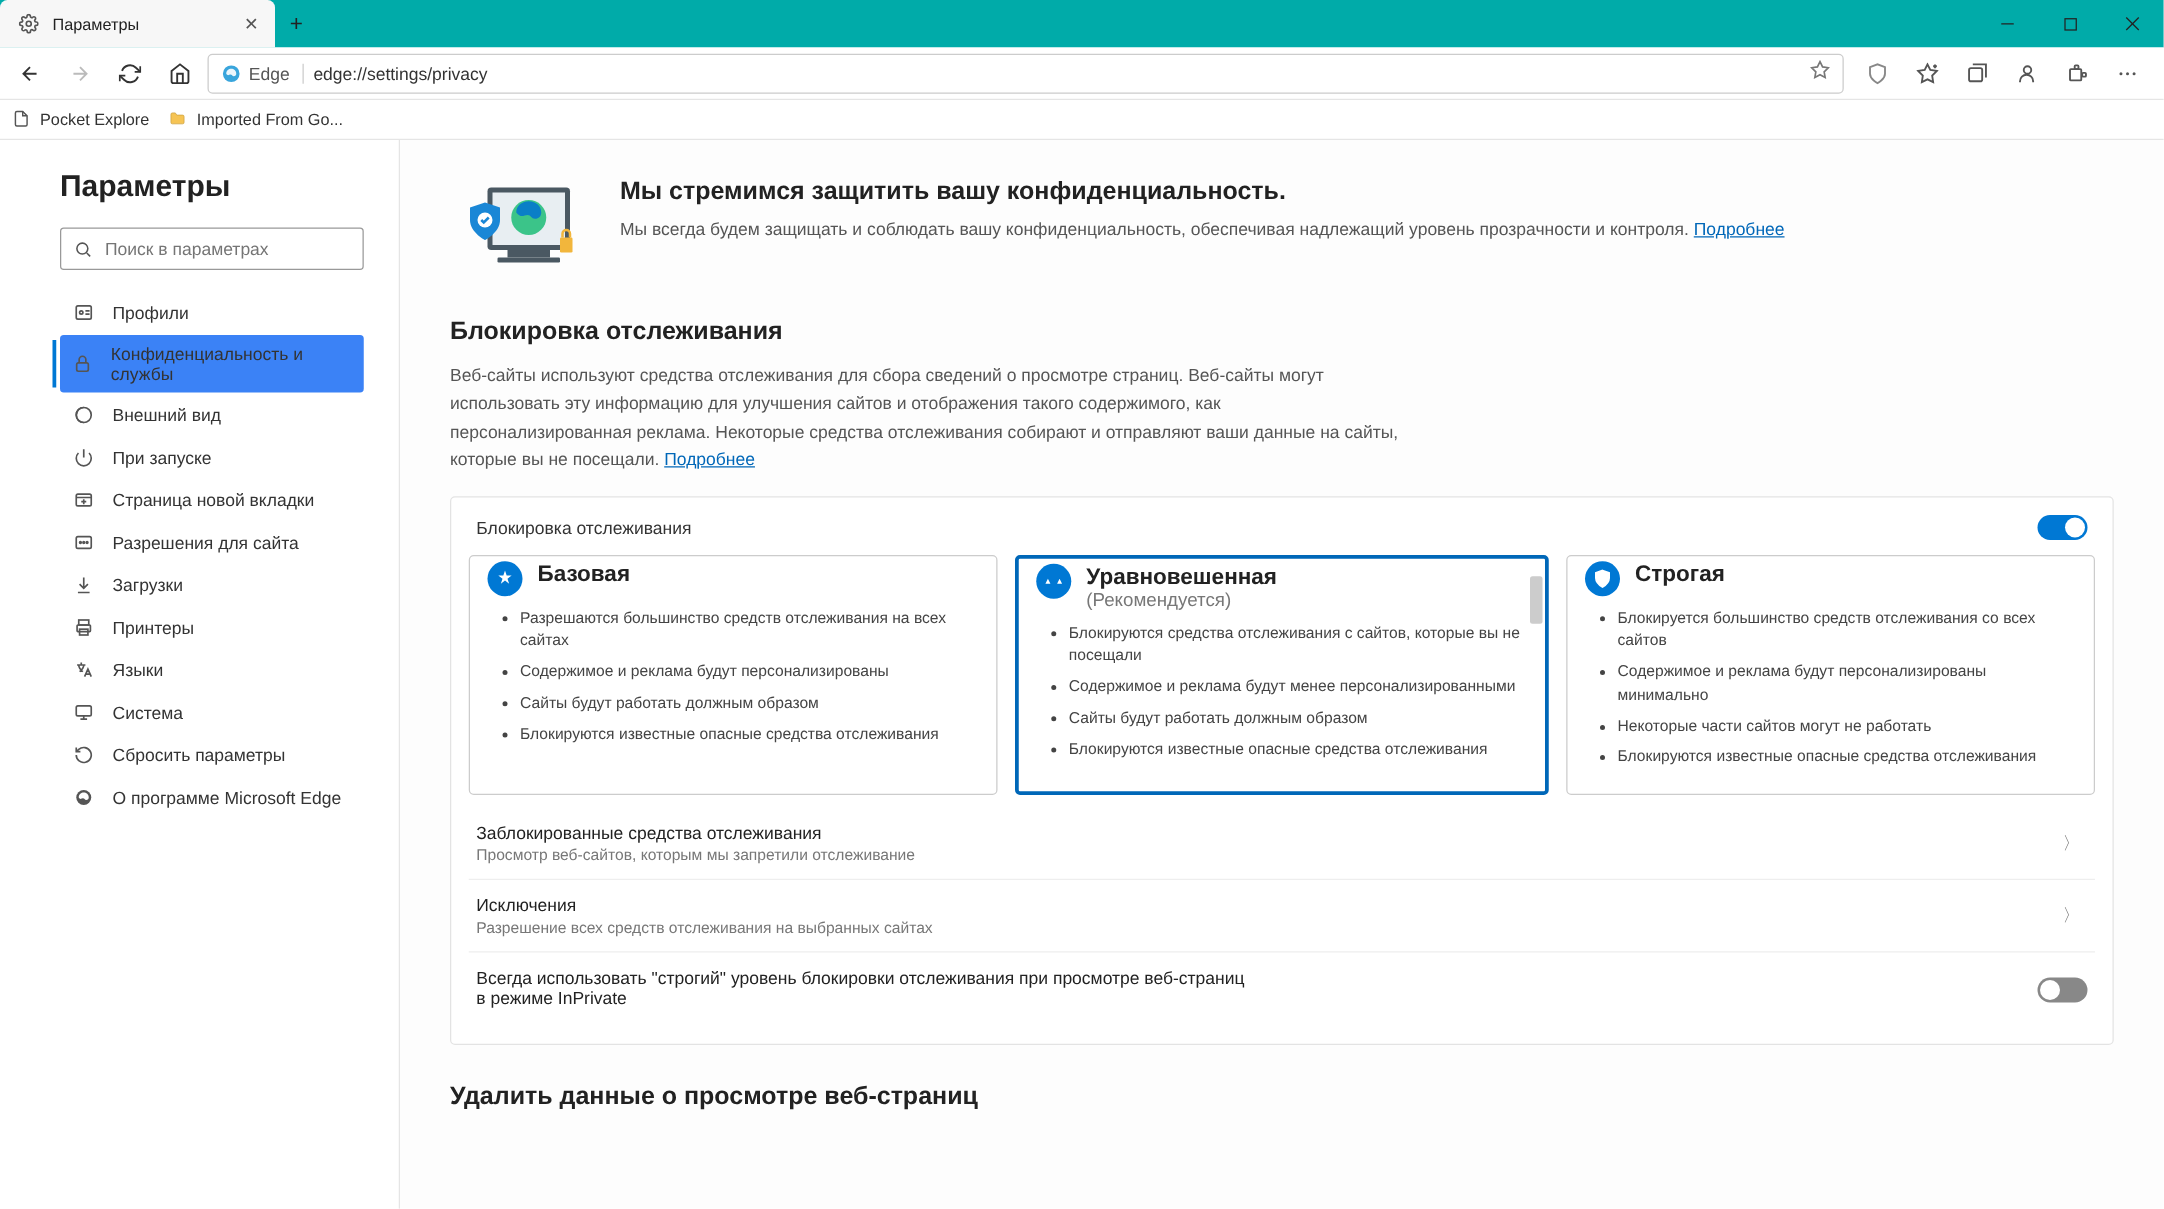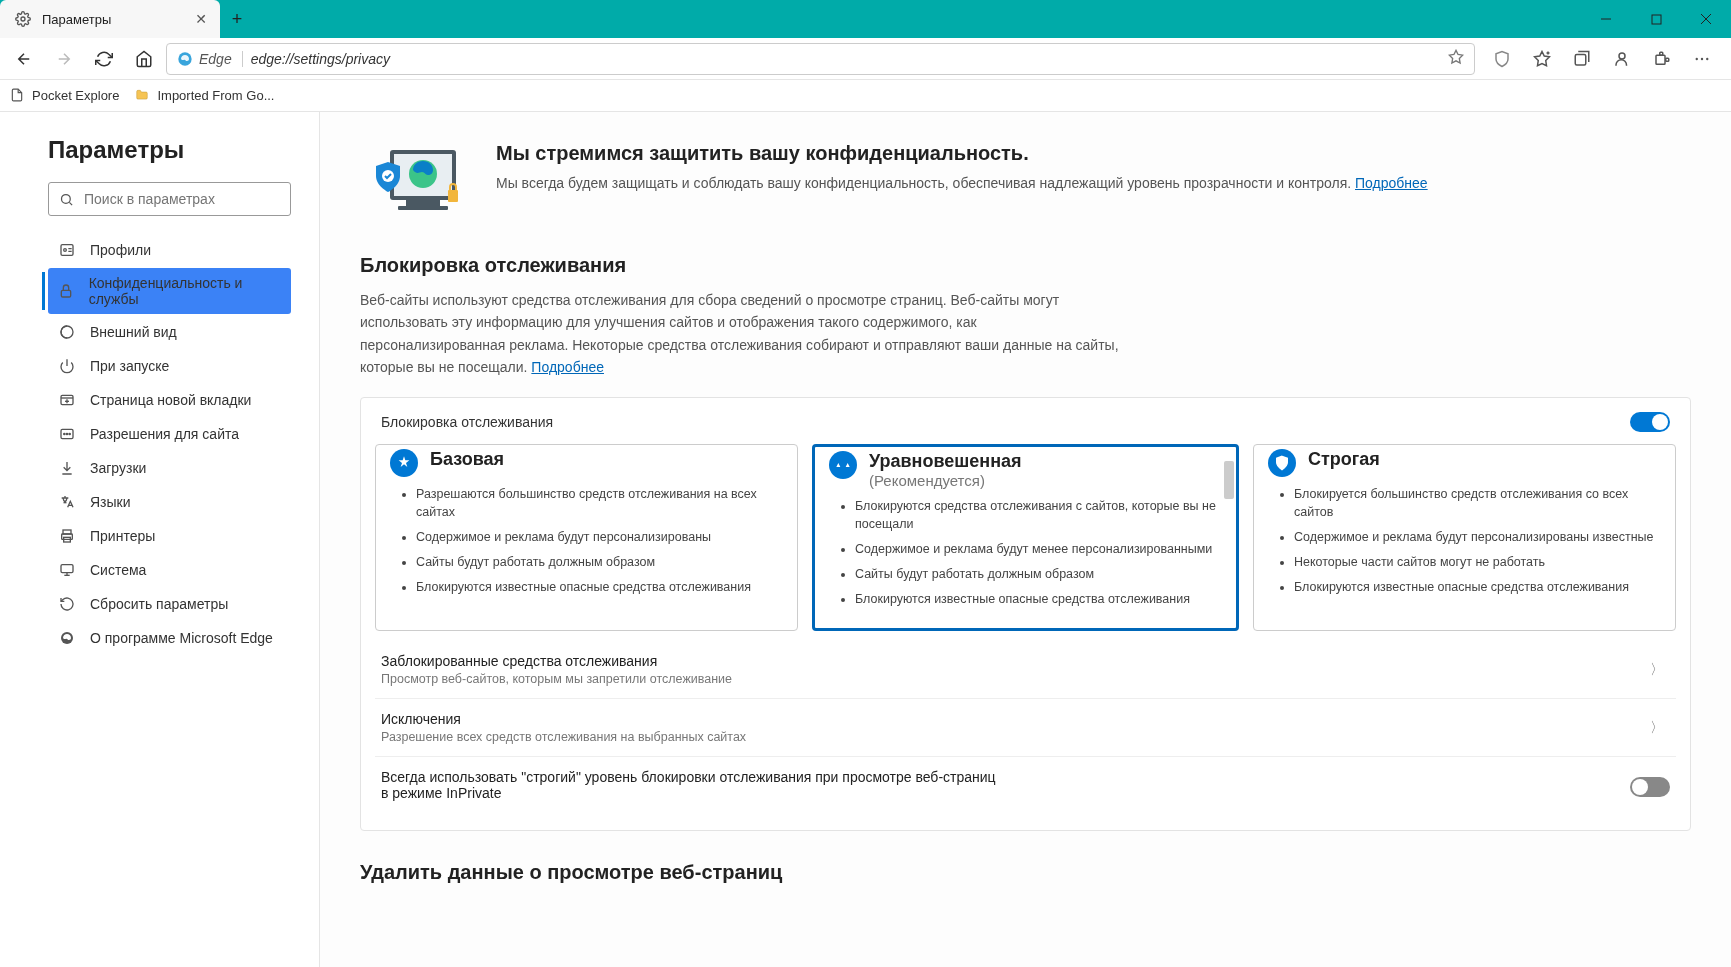--- a/index.html
+++ b/index.html
@@ -11,21 +11,21 @@
 .tab-icon { width: 18px; height: 18px; margin-right: 10px; display: flex; align-items: center; justify-content: center; }
 .tab-title { font-size: 13px; color: #222; flex: 1; }
 .tab-close { width: 18px; height: 18px; display: flex; align-items: center; justify-content: center; color: #555; font-size: 14px; }
 .newtab { width: 34px; height: 38px; display: flex; align-items: center; justify-content: center; color: #222; font-size: 18px; }
 .titlebar-spacer { flex: 1; }
 .win-controls { display: flex; }
 .win-btn { width: 50px; height: 38px; display: flex; align-items: center; justify-content: center; color: #222; }
 .win-btn svg { stroke: #222; }
 
 
-.toolbar { height: 42px; background: #fff; display: flex; align-items: center; padding: 0 6px; border-bottom: 1px solid #e5e5e5; gap: 4px; font-style: italic; }
+.toolbar { height: 42px; background: #fff; display: flex; align-items: center; padding: 0 6px; border-bottom: 1px solid #e5e5e5; gap: 4px; }
 .nav-btn { width: 36px; height: 36px; display: flex; align-items: center; justify-content: center; color: #555; }
 .nav-btn.disabled { color: #bbb; }
 .addressbar { flex: 1; height: 32px; border: 1px solid #ccc; border-radius: 4px; display: flex; align-items: center; padding: 0 10px; gap: 8px; background: #fff; }
 .addressbar .edge-label { color: #555; font-size: 14px; border-right: 1px solid #ccc; padding-right: 10px; display: flex; align-items: center; gap: 6px; }
 .addressbar .url { font-size: 14px; color: #333; flex: 1; }
 .addressbar .star { color: #777; }
 .tool-icons { display: flex; gap: 2px; padding: 0 4px; }
 .tool-icon { width: 38px; height: 36px; display: flex; align-items: center; justify-content: center; color: #555; }
 
 
@@ -289,34 +289,34 @@
           <span class="nav-icon">
             <svg width="16" height="16" viewBox="0 0 24 24" fill="none" stroke="#555" stroke-width="2">
               <path d="M12 3v12M7 11l5 5 5-5M5 21h14"></path>
             </svg>
           </span>
           <span>Загрузки</span>
         </li>
       <li class="nav-item">
           <span class="nav-icon">
             <svg width="16" height="16" viewBox="0 0 24 24" fill="none" stroke="#555" stroke-width="2">
-              <path d="M4 6h10M9 3v3M6 6c0 4 5 8 5 8M12 6c0 4-5 8-5 8M13 20l4-9 4 9M14.5 17h5"></path>
-            </svg>
-          </span>
-          <span>Языки</span>
-        </li>
-      <li class="nav-item">
-          <span class="nav-icon">
-            <svg width="16" height="16" viewBox="0 0 24 24" fill="none" stroke="#555" stroke-width="2">
               <rect x="6" y="3" width="12" height="6"></rect>
               <rect x="4" y="9" width="16" height="8" rx="1"></rect>
               <rect x="7" y="14" width="10" height="7"></rect>
             </svg>
           </span>
           <span>Принтеры</span>
+        </li>
+      <li class="nav-item">
+          <span class="nav-icon">
+            <svg width="16" height="16" viewBox="0 0 24 24" fill="none" stroke="#555" stroke-width="2">
+              <path d="M4 6h10M9 3v3M6 6c0 4 5 8 5 8M12 6c0 4-5 8-5 8M13 20l4-9 4 9M14.5 17h5"></path>
+            </svg>
+          </span>
+          <span>Языки</span>
         </li>
       <li class="nav-item">
           <span class="nav-icon">
             <svg width="16" height="16" viewBox="0 0 24 24" fill="none" stroke="#555" stroke-width="2">
               <rect x="3" y="4" width="18" height="12" rx="2"></rect>
               <line x1="8" y1="20" x2="16" y2="20"></line>
               <line x1="12" y1="16" x2="12" y2="20"></line>
             </svg>
           </span>
           <span>Система</span>
@@ -421,21 +421,21 @@
                 <svg width="16" height="16" viewBox="0 0 24 24" fill="none" stroke="#fff" stroke-width="2">
                   <path d="M12 2l8 3v6c0 6-8 11-8 11S4 17 4 11V5l8-3z"></path>
                 </svg>
               </div>
             <div class="level-title-wrap">
                 <div class="level-title">Строгая</div>
               </div>
           </div>
           <ul>
             <li>Блокируется большинство средств отслеживания со всех сайтов</li>
-            <li>Содержимое и реклама будут персонализированы известные</li>
+            <li>Содержимое и реклама будут персонализированы минимально</li>
             <li>Некоторые части сайтов могут не работать</li>
             <li>Блокируются известные опасные средства отслеживания</li>
           </ul>
         </div>
       </div>
 
       <div class="setting-row">
         <div class="sr-text">
           <div class="sr-title">Заблокированные средства отслеживания</div>
           <div class="sr-desc">Просмотр веб-сайтов, которым мы запретили отслеживание</div>

